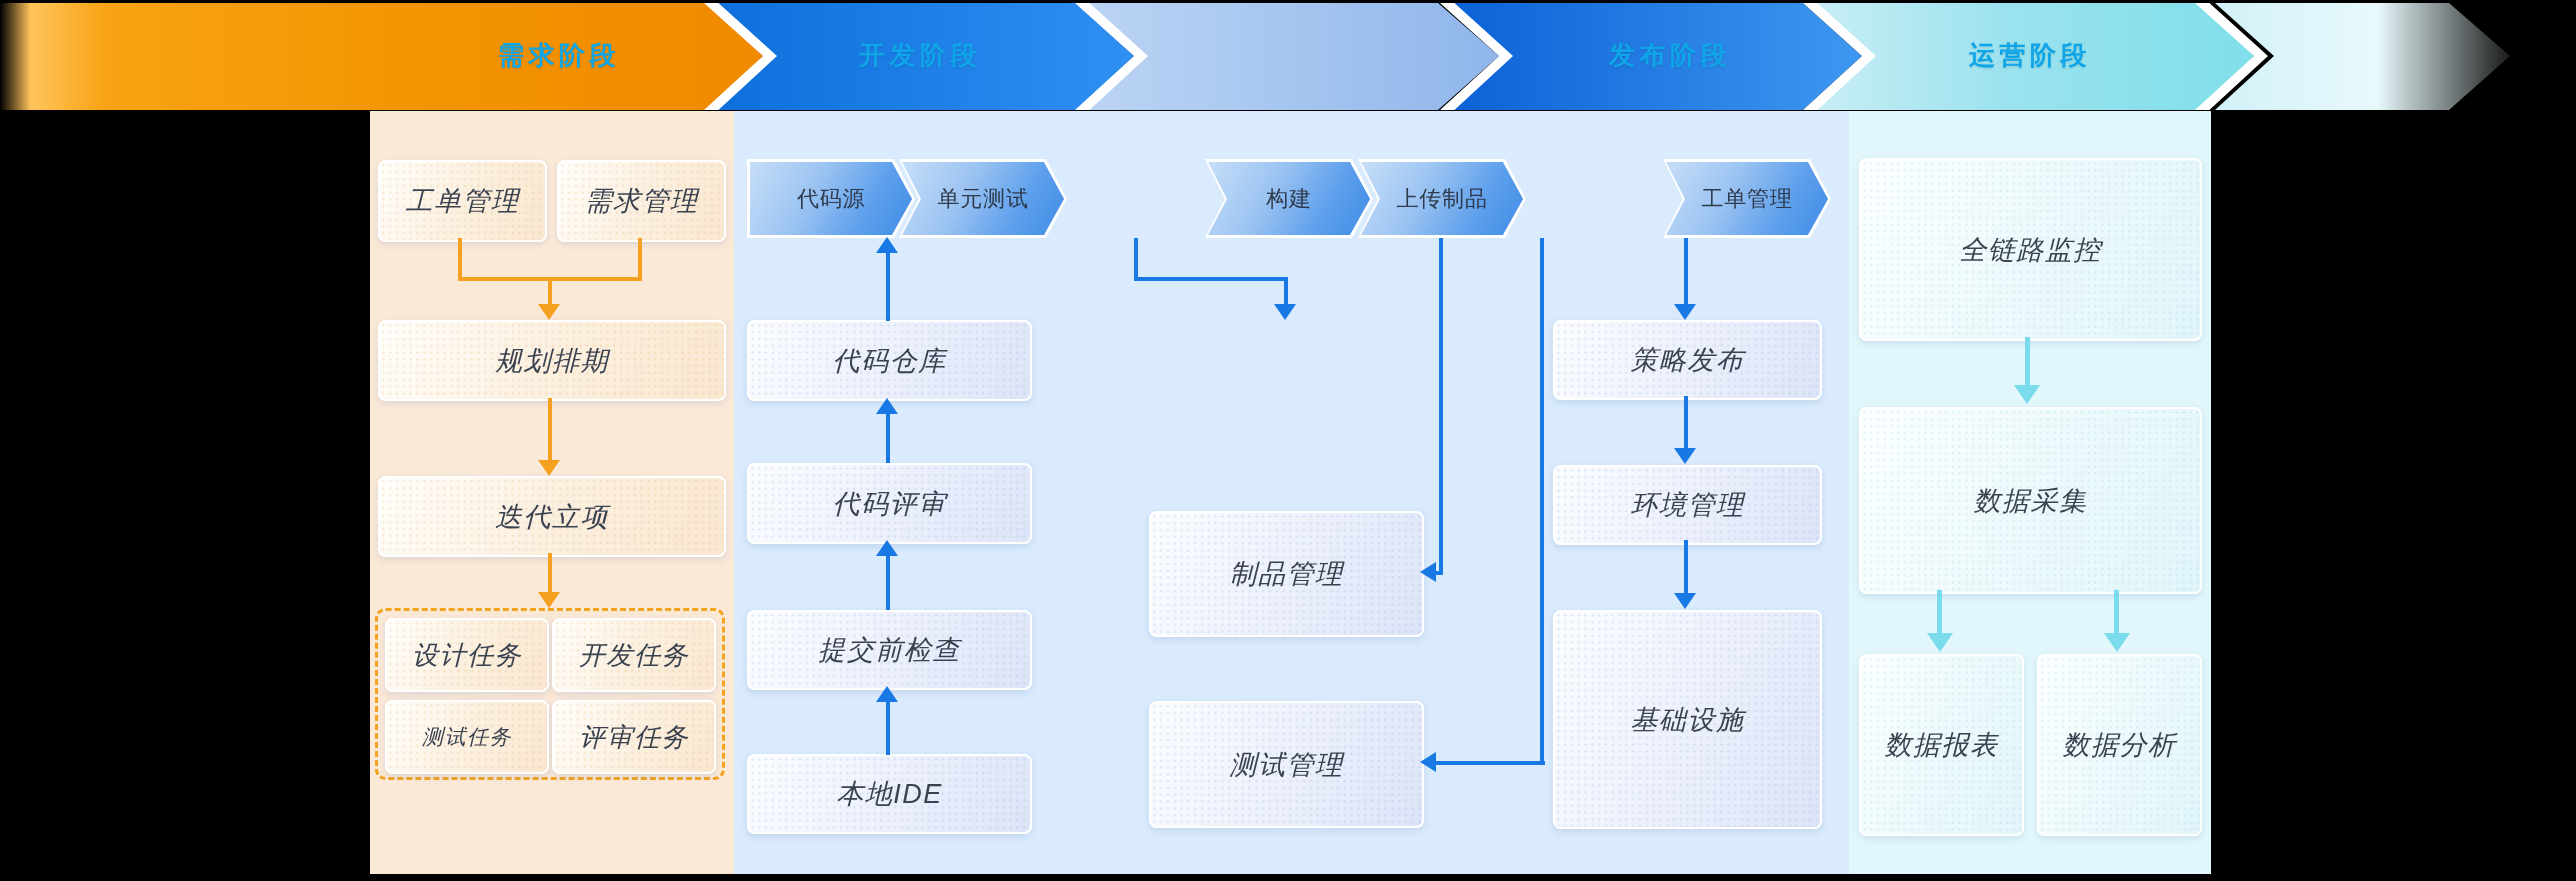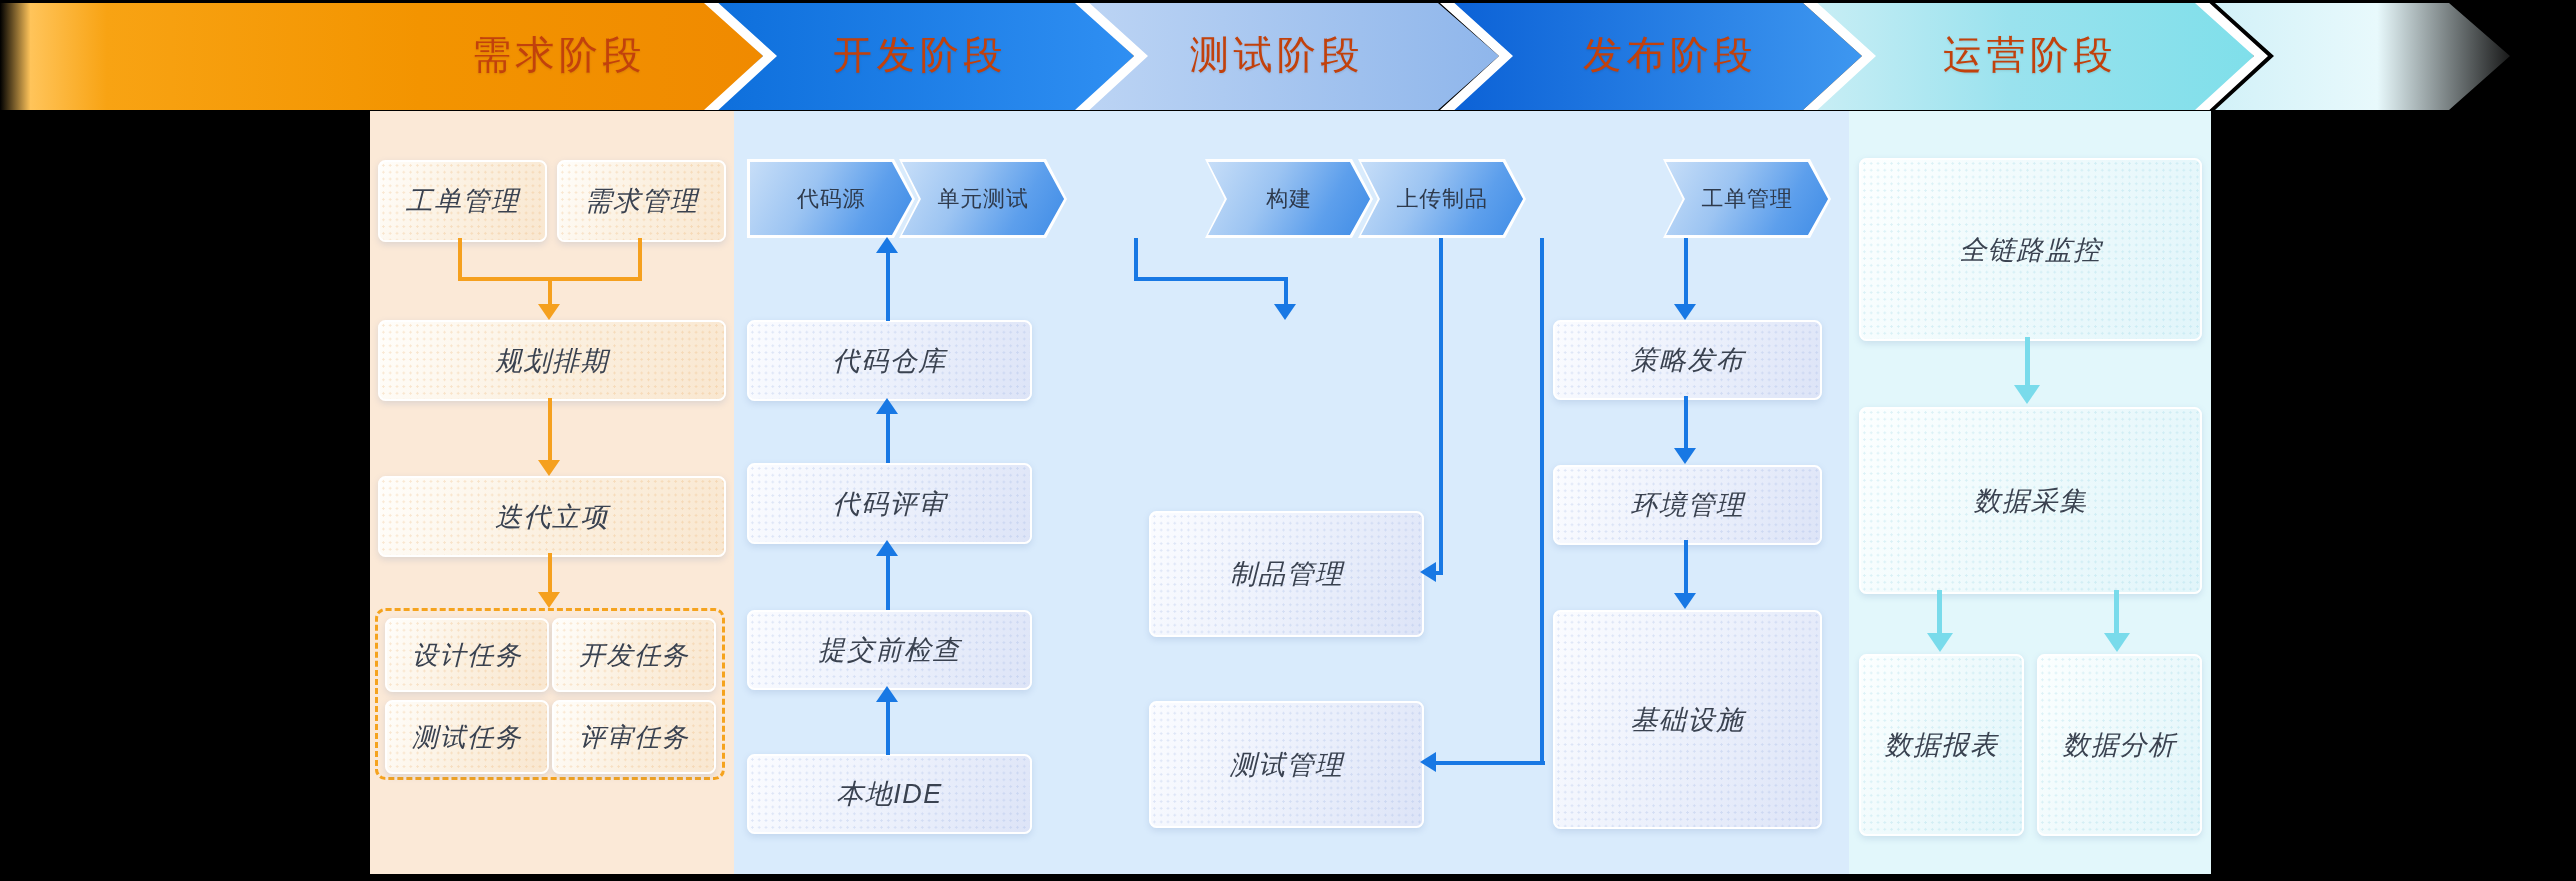--- a/index.html
+++ b/index.html
@@ -8,21 +8,21 @@
   
   .col{position:absolute;top:111px;height:763px;}
   .col-req{left:370px;width:364px;background:#FBE9D7;}
   .col-dev{left:734px;width:1115px;background:#D9EBFC;}
   .col-ops{left:1849px;width:362px;background:#E2F7FB;}
   
   .banner{position:absolute;top:3px;height:107px;}
   .jband{position:absolute;top:3px;width:73px;height:107px;background:#FFFFFF;
          clip-path:polygon(0 0,14.4px 0,73px 53px,14.4px 107px,0 107px,59px 53px);}
   .blabel{position:absolute;top:36px;width:302px;height:38px;display:flex;align-items:center;
-          justify-content:center;color:#c2410c;font-size:39px;font-weight:normal;letter-spacing:4.5px;
+          justify-content:center;color:#0ea5e9;font-size:26px;font-weight:bold;letter-spacing:4.5px;
           text-shadow:0 0.8px 2.3px rgba(0,0,0,0.12);}
   
   .chev{position:absolute;top:159px;width:168px;height:79px;}
   .chev .w{position:absolute;left:0;top:0;width:168px;height:79px;background:#FFFFFF;
            clip-path:polygon(0 0,147px 0,168px 40px,147px 79px,0 79px,19.7px 40px);}
   .chev .f{position:absolute;left:0;top:0;width:168px;height:79px;transform:scale(0.965,0.93);
            background:linear-gradient(118deg,#C7DEF8 0%,#9CC4F2 38%,#5D9FEC 72%,#3F8CE6 100%);
            clip-path:polygon(0 0,147px 0,168px 40px,147px 79px,0 79px,19.7px 40px);}
   .chev.first .w,.chev.first .f{clip-path:polygon(0 0,147px 0,168px 40px,147px 79px,0 79px);}
   .chev .t{position:absolute;left:10.6px;top:0;width:147px;height:79px;display:flex;align-items:center;
@@ -76,32 +76,31 @@
               background:linear-gradient(90deg,#D2F1F8 0%,#E8F9FC 55%,rgba(250,254,255,0.10) 100%);"></div>
 
   <div class="jband" style="left:704px"></div>
   <div class="jband" style="left:1075px"></div>
   <div class="jband" style="left:1440px"></div>
   <div class="jband" style="left:1803px"></div>
   <div class="jband" style="left:2195px"></div>
 
   <div class="blabel" style="left:408px">需求阶段</div>
   <div class="blabel" style="left:769px">开发阶段</div>
-  <div class="blabel" style="left:1126px">测试阶段</div>
   <div class="blabel" style="left:1519px">发布阶段</div>
   <div class="blabel" style="left:1879px">运营阶段</div>
 
   <div class="node n-req" style="left:378px;top:160px;width:165px;height:78px">工单管理</div>
   <div class="node n-req" style="left:557px;top:160px;width:165px;height:78px">需求管理</div>
   <div class="node n-req" style="left:378px;top:320px;width:344px;height:77px">规划排期</div>
   <div class="node n-req" style="left:378px;top:476px;width:344px;height:77px">迭代立项</div>
   <div class="task-group" style="left:375px;top:608px;width:344px;height:166px"></div>
   <div class="node n-req" style="left:385px;top:618px;width:160px;height:70px;font-size:26px">设计任务</div>
   <div class="node n-req" style="left:552px;top:618px;width:160px;height:70px;font-size:26px">开发任务</div>
-  <div class="node n-req" style="left:385px;top:700px;width:160px;height:70px;font-size:26px">测试任务</div>
+  <div class="node n-req" style="left:385px;top:700px;width:160px;height:70px;font-size:21px">测试任务</div>
   <div class="node n-req" style="left:552px;top:700px;width:160px;height:70px;font-size:26px">评审任务</div>
 
   <div class="line c-or" style="left:458px;top:238px;width:3.8px;height:40px"></div>
   <div class="line c-or" style="left:638px;top:238px;width:3.8px;height:40px"></div>
   <div class="line c-or" style="left:458px;top:277px;width:184px;height:3.8px"></div>
   <div class="line c-or" style="left:548px;top:278px;width:3.8px;height:27px"></div>
   <div class="ah ah-down-or" style="left:538px;top:304px"></div>
   <div class="line c-or" style="left:548px;top:398px;width:3.8px;height:63px"></div>
   <div class="ah ah-down-or" style="left:538px;top:460px"></div>
   <div class="line c-or" style="left:548px;top:553px;width:3.8px;height:40px"></div>

